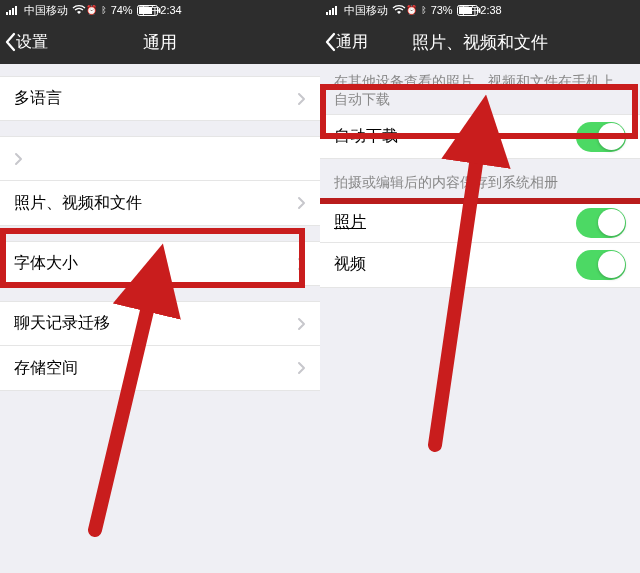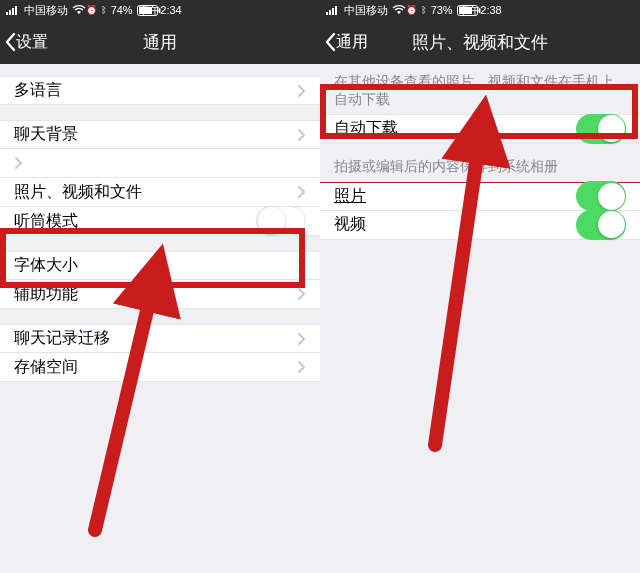--- a/index.html
+++ b/index.html
@@ -18,21 +18,21 @@
   .nav-bar { background: #2d2d2d; color: #fff; height: 44px; position: relative; display: flex; align-items: center; }
   .nav-back { display: flex; align-items: flex-start; color: #fff; font-size: 16px; padding-left: 4px; cursor: pointer; }
   .nav-back .chev { width: 12px; height: 20px; }
   .nav-title { position: absolute; left: 0; right: 0; text-align: center; font-size: 17px; font-weight: 500; pointer-events: none; }
 
   
   .list { background: #efeff4; flex: 1; overflow: hidden; }
   .group { margin-top: 15px; }
   .group.first { margin-top: 12px; }
   .section-header { font-size: 14px; color: #888; padding: 6px 14px 6px 14px; line-height: 1.3; }
-  .cell { background: #fff; height: 29px; display: flex; align-items: center; padding: 0 14px; font-size: 16px; color: #000; border-bottom: 1px solid #e5e5e5; position: relative; cursor: pointer; }
+  .cell { background: #fff; height: 45px; display: flex; align-items: center; padding: 0 14px; font-size: 16px; color: #000; border-bottom: 1px solid #e5e5e5; position: relative; cursor: pointer; }
   .cell:last-child { border-bottom: 1px solid #e5e5e5; }
   .group .cell:first-child { border-top: 1px solid #e5e5e5; }
   .cell .label { flex: 1; }
   .cell .chev-r { color: #c7c7cc; }
 
   
   .toggle { width: 50px; height: 30px; border-radius: 15px; background: #4cd964; position: relative; }
   .toggle.off { background: #fff; border: 1.5px solid #e5e5e5; }
   .toggle .knob { position: absolute; width: 27px; height: 27px; background: #fff; border-radius: 50%; top: 1.5px; right: 1.5px; box-shadow: 0 1px 3px rgba(0,0,0,0.25); }
   .toggle.off .knob { left: 0.5px; right: auto; top: 0px; }
@@ -104,61 +104,39 @@
           <span class="chev-r">
               <svg width="9" height="14" viewBox="0 0 9 14">
                 <polyline points="2,2 7,7 2,12" fill="none" stroke="#c7c7cc" stroke-width="2" stroke-linecap="round" stroke-linejoin="round"></polyline>
               </svg>
             </span>
         </div>
       </div>
 
       <div class="group">
         <div class="cell">
-          <span class="label">聊天背景</span>
-          <span class="chev-r">
-              <svg width="9" height="14" viewBox="0 0 9 14">
-                <polyline points="2,2 7,7 2,12" fill="none" stroke="#c7c7cc" stroke-width="2" stroke-linecap="round" stroke-linejoin="round"></polyline>
-              </svg>
-            </span>
-        </div>
-        <div class="cell">
           <span class="chev-r">
               <svg width="9" height="14" viewBox="0 0 9 14">
                 <polyline points="2,2 7,7 2,12" fill="none" stroke="#c7c7cc" stroke-width="2" stroke-linecap="round" stroke-linejoin="round"></polyline>
               </svg>
             </span>
         </div>
         <div class="cell">
           <span class="label">照片、视频和文件</span>
           <span class="chev-r">
               <svg width="9" height="14" viewBox="0 0 9 14">
                 <polyline points="2,2 7,7 2,12" fill="none" stroke="#c7c7cc" stroke-width="2" stroke-linecap="round" stroke-linejoin="round"></polyline>
               </svg>
             </span>
         </div>
-        <div class="cell nochev">
-          <span class="label">听筒模式</span>
-          <span class="toggle off">
-              <span class="knob"></span>
-            </span>
-        </div>
       </div>
 
       <div class="group">
         <div class="cell">
           <span class="label">字体大小</span>
-          <span class="chev-r">
-              <svg width="9" height="14" viewBox="0 0 9 14">
-                <polyline points="2,2 7,7 2,12" fill="none" stroke="#c7c7cc" stroke-width="2" stroke-linecap="round" stroke-linejoin="round"></polyline>
-              </svg>
-            </span>
-        </div>
-        <div class="cell">
-          <span class="label">辅助功能</span>
           <span class="chev-r">
               <svg width="9" height="14" viewBox="0 0 9 14">
                 <polyline points="2,2 7,7 2,12" fill="none" stroke="#c7c7cc" stroke-width="2" stroke-linecap="round" stroke-linejoin="round"></polyline>
               </svg>
             </span>
         </div>
       </div>
 
       <div class="group">
         <div class="cell">
@@ -229,21 +207,21 @@
     <div class="list">
       <div class="section-header" style="margin-top:2px;">在其他设备查看的照片、视频和文件在手机上自动下载</div>
       <div class="cell nochev" style="border-top:1px solid #e5e5e5;">
         <span class="label">自动下载</span>
         <span class="toggle">
             <span class="knob"></span>
           </span>
       </div>
 
       <div class="section-header" style="margin-top:8px;">拍摄或编辑后的内容保存到系统相册</div>
-      <div class="cell nochev" style="border-top:1px solid #b91c1c;text-decoration:underline;">
+      <div class="cell nochev" style="border-top:6px solid #b91c1c;text-decoration:underline;">
         <span class="label">照片</span>
         <span class="toggle">
             <span class="knob"></span>
           </span>
       </div>
       <div class="cell nochev">
         <span class="label">视频</span>
         <span class="toggle">
             <span class="knob"></span>
           </span>

